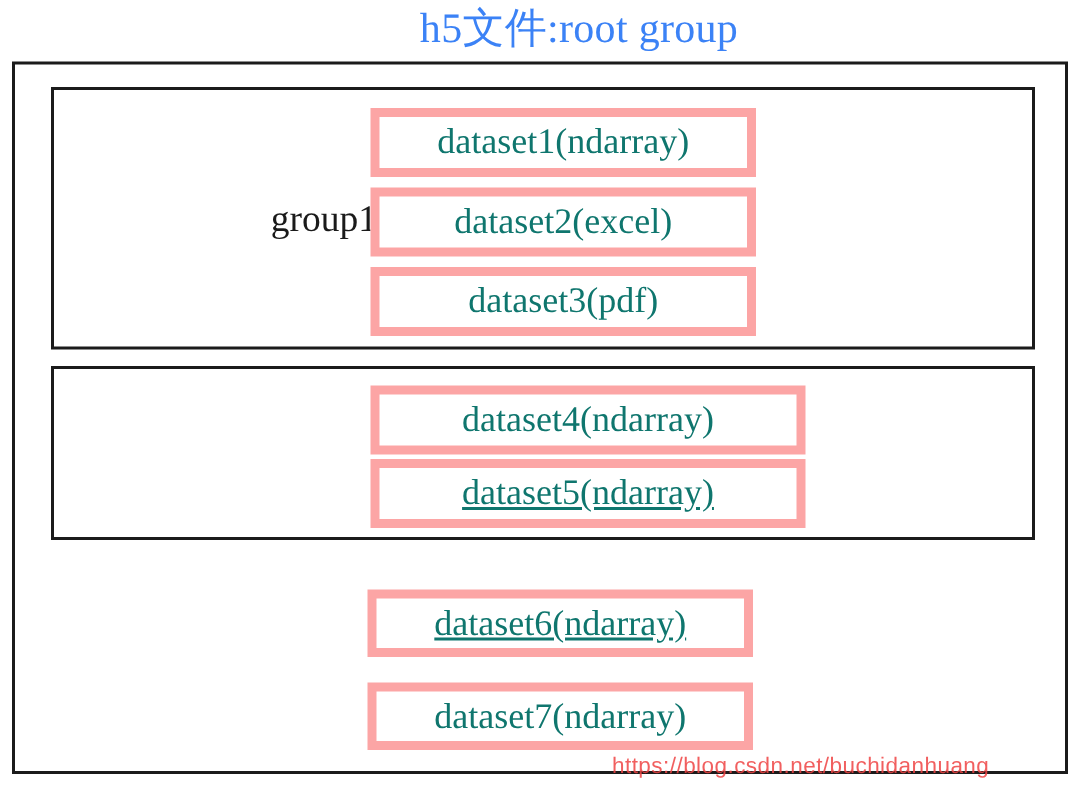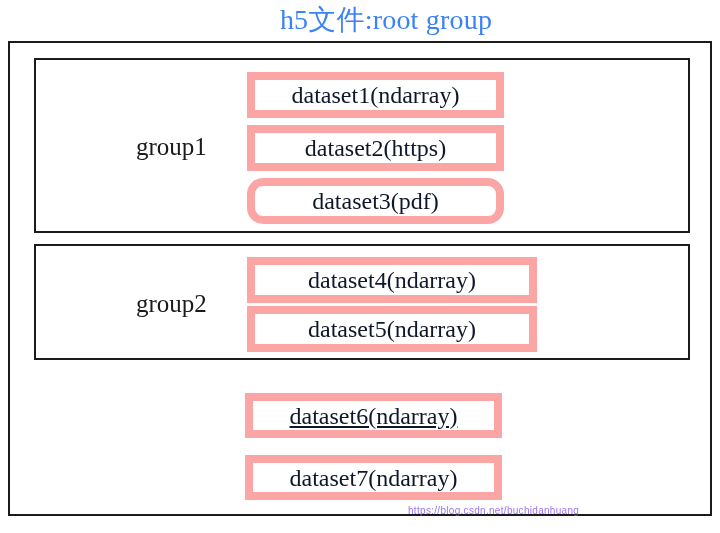--- a/index.html
+++ b/index.html
@@ -61,103 +61,103 @@
     left: 24px;
     top: 201px;
     width: 656px;
     height: 116px;
   }
 
   .group-label {
     position: absolute;
     left: 100px;
     width: 160px;
+    text-align: center;
     font-size: 25px;
     line-height: 30px;
     color: #1a1a1a;
     white-space: nowrap;
   }
   .group-box.group1 .group-label { top: 72px; }
   .group-box.group2 .group-label { top: 43px; }
 
   
   .dataset-box {
     position: absolute;
     box-sizing: border-box;
-    border: 8px solid #fca5a5;
+    border: 6px solid #fca5a5;
     background: #ffffff;
     display: flex;
     align-items: center;
     justify-content: center;
     font-size: 24px;
     line-height: 26px;
-    color: #0f172a;
+    color: #0f766e;
     white-space: nowrap;
   }
 
   
   .group-box.group1 .dataset-box {
     left: 211px;
     width: 257px;
     height: 46px;
   }
   .group-box.group1 .ds-0 { top: 12px; }
   .group-box.group1 .ds-1 { top: 65px; }
-  .group-box.group1 .ds-2 { top: 118px; border-radius: 16px; }
+  .group-box.group1 .ds-2 { top: 118px; }
 
   .group-box.group2 .dataset-box {
     left: 211px;
     width: 290px;
     height: 46px;
   }
   .group-box.group2 .ds-0 { top: 11px; }
-  .group-box.group2 .ds-1 { top: 60px; }
+  .group-box.group2 .ds-1 { top: 60px; text-decoration: underline; }
 
   
   .root-box > .dataset-box.standalone {
     left: 235px;
     width: 257px;
     height: 45px;
   }
   .root-box > .dataset-box.sa-0 { top: 350px; text-decoration: underline; }
   .root-box > .dataset-box.sa-1 { top: 412px; }
 
   
   .watermark {
     position: absolute;
     left: 408px;
     top: 502px;
     font-family: "Liberation Sans", "DejaVu Sans", sans-serif;
-    font-size: 10px;
+    font-size: 15px;
     line-height: 17px;
     letter-spacing: 0.3px;
-    color: #8b5cf6;
+    color: #ef4444;
     opacity: 0.85;
     white-space: nowrap;
     pointer-events: none;
     user-select: none;
   }
 </style>
 </head>
 <body>
 
 <div class="diagram-title">h5文件:root group</div>
 
 <div class="root-box">
 
   <div class="group-box group1">
     <div class="group-label">group1</div>
 
     <div class="dataset-box ds-0">dataset1(ndarray)</div>
-    <div class="dataset-box ds-1">dataset2(https)</div>
+    <div class="dataset-box ds-1">dataset2(excel)</div>
     <div class="dataset-box ds-2">dataset3(pdf)</div>
   </div>
 
   <div class="group-box group2">
-    <div class="group-label">group2</div>
 
     <div class="dataset-box ds-0">dataset4(ndarray)</div>
     <div class="dataset-box ds-1">dataset5(ndarray)</div>
   </div>
 
   <div class="dataset-box standalone sa-0">dataset6(ndarray)</div>
   <div class="dataset-box standalone sa-1">dataset7(ndarray)</div>
 </div>
 
 <div class="watermark">https://blog.csdn.net/buchidanhuang</div>

